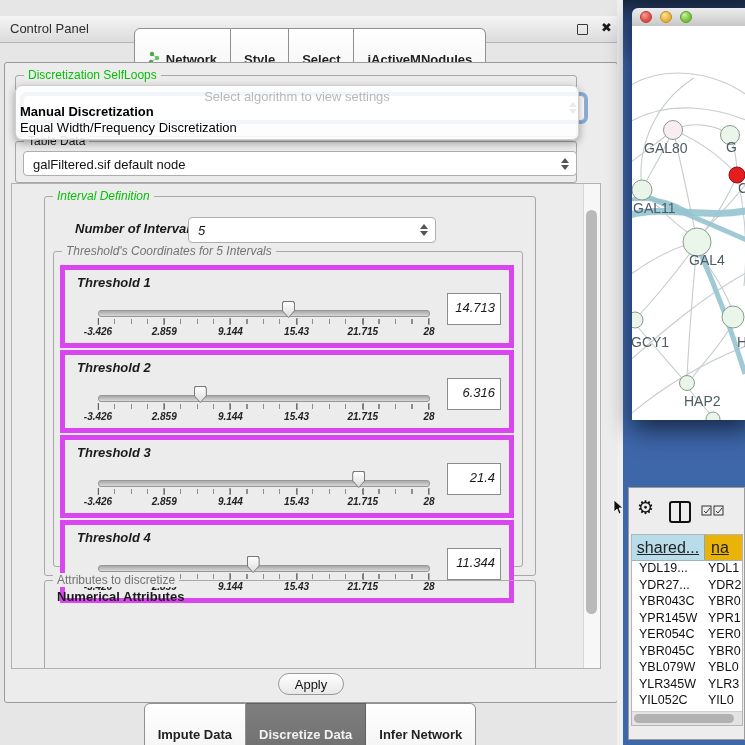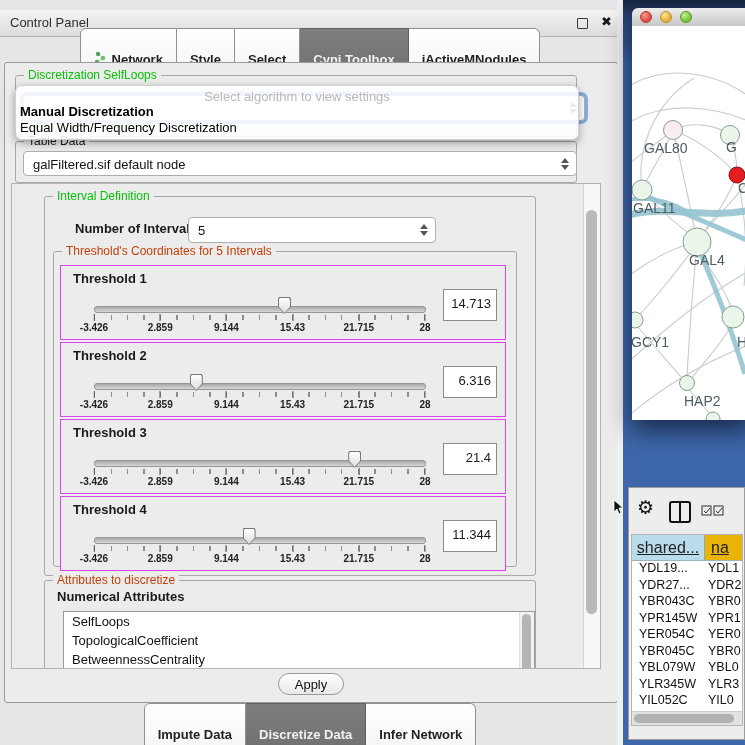--- a/index.html
+++ b/index.html
@@ -1,37 +1,37 @@
 <!DOCTYPE html>
 <html><head>
 <meta charset="utf-8">
 <style>
   html,body{margin:0;padding:0;background:#555;}
   .stage{position:relative;width:745px;height:745px;background:#e8e8e8;overflow:hidden;
          font-family:"Liberation Sans","DejaVu Sans",sans-serif;color:#1a1a1a;}
   
   .left-panel{position:absolute;left:0;top:0;width:620px;height:745px;background:#e6e6e6;}
-  .titlebar{position:absolute;left:0;top:10px;width:620px;height:26px;
+  .titlebar{position:absolute;left:0;top:16px;width:620px;height:26px;
             background:linear-gradient(#f4f4f4,#dcdcdc);border-bottom:1px solid #b6b6b6;}
   .tb-title{position:absolute;left:10px;top:5px;font-size:13px;color:#2d2d2d;}
   .float-ic{position:absolute;right:32px;top:8px;width:9px;height:9px;border:1.6px solid #3a3a3a;border-radius:1px;}
   .close-ic{position:absolute;right:8px;top:4px;font-size:13px;font-weight:bold;color:#1a1a1a;}
   .tabbar{position:absolute;left:0;top:28px;width:620px;height:32px;display:flex;justify-content:center;align-items:flex-start;}
   .seg{display:flex;align-items:center;gap:5px;padding:22px 13px;font-size:13px;font-weight:600;color:#222;
        background:linear-gradient(#ffffff,#f1f1f1);border:1px solid #909090;border-left:none;height:17px;cursor:default;}
   .seg:first-child{border-left:1px solid #909090;border-radius:6px 0 0 6px;}
   .seg:last-child{border-radius:0 6px 6px 0;}
   .seg.sel{background:linear-gradient(#7e7e7e,#6d6d6d);color:#f1f1f1;border-color:#5f5f5f;}
   .outer-panel{position:absolute;left:4px;top:62px;width:612px;height:639px;background:#ececec;
                border:1px solid #9a9a9a;border-radius:3px;}
   
   .group{position:absolute;margin:0;padding:0;border:1px solid #a8a8a8;border-radius:3px;background:transparent;}
   .gtitle{position:absolute;top:-8px;left:8px;padding:0 4px;background:#ececec;font-size:12px;white-space:nowrap;}
   .gtitle.green{color:#07c007;}
-  .gtitle.blue{color:#c2410c;}
+  .gtitle.blue{color:#737373;}
   .gtitle.dark{color:#1a1a1a;}
   
   .combo{position:absolute;background:#fff;border:1px solid #aeaeae;border-radius:4px;}
   .combo-text{position:absolute;left:9px;top:50%;transform:translateY(-50%);font-size:13px;color:#111;white-space:nowrap;}
   .stepper{position:absolute;right:8px;top:50%;transform:translateY(-50%);width:8px;height:12px;}
   .stepper::before{content:"";position:absolute;left:1px;top:0;border-left:4px solid transparent;border-right:4px solid transparent;border-bottom:5px solid #555;}
   .stepper::after{content:"";position:absolute;left:1px;bottom:0;border-left:4px solid transparent;border-right:4px solid transparent;border-top:5px solid #555;}
   .alg-group{left:10px;top:12px;width:560px;height:60px;}
   .alg-combo{left:18px;top:32px;width:560px;height:24px;box-shadow:0 0 0 3px rgba(106,158,222,.8);}
   .popup{position:absolute;left:10px;top:22px;width:562px;height:53px;z-index:5;
@@ -40,26 +40,26 @@
   .popup-prompt{margin-top:3px;text-align:center;font-size:13px;color:#b8b8b8;}
   .popup-opt{padding:0 4px;font-size:13px;line-height:16px;color:#000;}
   .popup-opt.hl{font-weight:bold;}
   .td-group{left:10px;top:78px;width:560px;height:40px;}
   .td-combo{left:18px;top:88px;width:552px;height:23px;}
   
   .scrollpane{position:absolute;left:6px;top:120px;width:588px;height:484px;border:1px solid #b2b2b2;
               background:#ececec;overflow:hidden;}
   .vscroll{position:absolute;right:0;top:0;width:16px;height:100%;background:#f7f7f7;border-left:1px solid #d6d6d6;}
   .vthumb{position:absolute;left:2px;top:26px;width:11px;height:404px;border-radius:6px;background:#b9b9b9;}
-  .int-group{left:32px;top:12px;width:490px;height:378px;}
+  .int-group{left:32px;top:12px;width:490px;height:378px;font-style:italic;}
   .numrow{position:absolute;left:0;top:18px;width:100%;height:28px;}
   .numlabel{position:absolute;left:30px;top:6px;font-size:13px;font-weight:bold;}
   .num-combo{left:143px;top:2px;width:246px;height:24px;}
   .thr-group{left:8px;top:54px;width:462px;height:314px;}
-  .thr-panel{position:relative;width:444px;height:73px;margin:0 8px 2px 6px;background:#ececec;border:1px solid #d946ef;}
+  .thr-panel{position:relative;width:444px;height:73px;margin:0 8px 2px 6px;background:#ececec;border:5px solid #d946ef;}
   .thr-panel:first-child{margin-top:13px;}
   .thr-label{position:absolute;left:12px;top:5px;font-size:13px;font-weight:bold;}
   .thr-track{position:absolute;left:33px;top:40px;width:330px;height:5px;border-radius:3px;
              background:linear-gradient(#a8a8a8,#d8d8d8);border:1px solid #979797;}
   .thr-handle{position:absolute;top:31px;width:13px;height:17px;background:#787878;
               clip-path:polygon(8% 0,92% 0,100% 12%,100% 58%,50% 100%,0 58%,0 12%);}
   .thr-handle::after{content:"";position:absolute;left:1px;top:1px;width:11px;height:15px;
               background:linear-gradient(#ffffff,#dcdcdc);
               clip-path:polygon(8% 0,92% 0,100% 12%,100% 58%,50% 100%,0 58%,0 12%);}
   .thr-axis{position:absolute;left:33px;top:48px;width:331px;height:22px;}
@@ -135,23 +135,20 @@
               <circle cx="9" cy="7" r="2.2" fill="#6abf69"></circle>
             </svg></span>
           <span>Network</span>
         </div>
         <div class="seg">
           <span>Style</span>
         </div>
         <div class="seg">
           <span>Select</span>
         </div>
-        <div class="seg sel">
-          <span>Cyni Toolbox</span>
-        </div>
         <div class="seg">
           <span>jActiveMNodules</span>
         </div>
       </div>
 
     <div class="outer-panel">
 
       <fieldset class="group alg-group">
         <span class="gtitle green">Discretization SelfLoops</span>
       </fieldset>
@@ -319,30 +316,20 @@
                   </div>
                   <div class="thr-value">11.344</div>
                 </div>
               </div>
           </fieldset>
         </fieldset>
 
         <fieldset class="group attr-group">
           <span class="gtitle blue">Attributes to discretize</span>
           <div class="attr-head">Numerical Attributes</div>
-          <div class="listbox">
-            <div id="attrItems">
-                <div class="attr-item">SelfLoops</div>
-                <div class="attr-item">TopologicalCoefficient</div>
-                <div class="attr-item">BetweennessCentrality</div>
-              </div>
-            <div class="lb-scroll">
-                <div class="lb-thumb"></div>
-              </div>
-          </div>
         </fieldset>
 
         <div class="vscroll">
             <div class="vthumb"></div>
           </div>
       </div>
 
       <button class="apply">Apply</button>
     </div>
 

